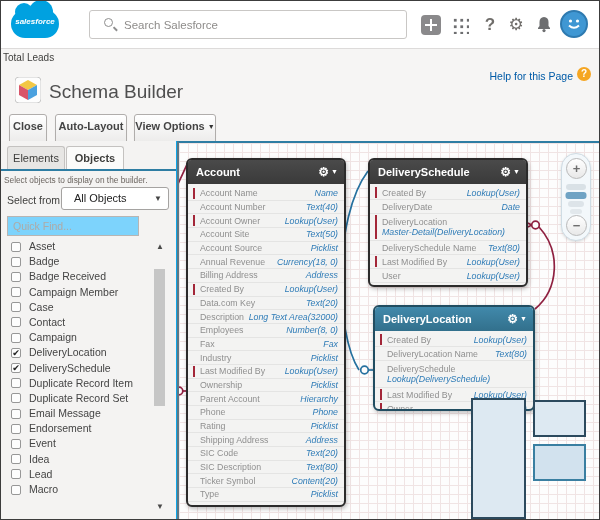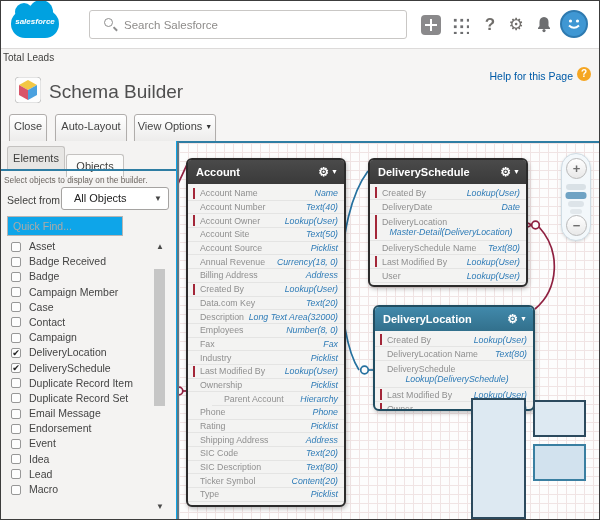--- a/index.html
+++ b/index.html
@@ -44,45 +44,45 @@
   .breadcrumb { position:absolute; left:2px; top:51px; font-size:10px; color:#3e3e3c; }
   .cube { position:absolute; left:14px; top:76px; width:26px; height:26px; }
   .page-title { position:absolute; left:48px; top:80px; font-size:19px; color:#4f4f4f; font-weight:400; }
   .helplink { position:absolute; right:26px; top:69px; font-size:10.5px; color:#015ba7; }
   .helpbadge { position:absolute; right:8px; top:66px; width:14px; height:14px; border-radius:50%;
           background:#f5a623; color:#fff; font-size:10px; font-weight:bold; text-align:center;
           line-height:14px; }
 
   
   .btn { position:absolute; top:113px; height:36px; border:1px solid #b0adab; border-radius:3px;
-         background:linear-gradient(#ffffff,#e7e6e5); font-size:11px; font-weight:normal; color:#444;
+         background:linear-gradient(#ffffff,#e7e6e5); font-size:11px; font-weight:bold; color:#444;
          text-align:center; line-height:22px; box-shadow:0 1px 1px rgba(0,0,0,.08); cursor:pointer; }
   .btn-close { left:8px; width:38px; }
   .btn-auto { left:54px; width:72px; }
   .btn-view { left:133px; width:82px; }
   .btn .cdown { font-size:7px; vertical-align:1px; color:#333; }
 
   
   .builder { position:absolute; left:0; top:140px; width:598px; height:378px; }
   .side { position:absolute; left:0; top:0; width:176px; height:378px; background:#f4f3f2;
           border-right:1px solid #0ea5e9;padding-left:42px; }
   .tab { position:absolute; top:5px; height:23px; border:1px solid #c4c2c0; border-bottom:none;
          border-radius:3px 3px 0 0; font-size:11px; color:#3e3e3c; text-align:center;
          line-height:22px; cursor:pointer; }
   .tab-elements { left:6px; width:58px; background:#e7e6e4; }
-  .tab-objects { left:65px; width:58px; background:#fbfbfa; font-weight:normal;margin-top:8px; }
+  .tab-objects { left:65px; width:58px; background:#fbfbfa; font-weight:bold; }
   .tabline { position:absolute; left:0; top:28px; width:100%; height:2px; background:#2e7da3; }
   .side-desc { position:absolute; left:3px; top:34px; font-size:8.3px; color:#6b6560; }
   .selfrom-label { position:absolute; left:6px; top:53px; font-size:10.5px; color:#3e3e3c; }
   .selfrom { position:absolute; left:60px; top:46px; width:108px; height:23px; background:#fff;
           border:1px solid #a5a3a1; border-radius:3px; font-size:11px; color:#222;
           line-height:21px; padding-left:12px; cursor:pointer; }
   .selfrom .cdown { position:absolute; right:6px; top:0; font-size:8px; color:#444; }
-  .quickfind { position:absolute; left:6px; top:75px; width:116px; height:20px;
-          border:1px solid #b7b5b3; background:#0ea5e9; font-size:10.5px; padding-left:5px;
+  .quickfind { position:absolute; left:6px; top:75px; width:132px; height:20px;
+          border:1px solid #b7b5b3; background:#7dd3fc; font-size:10.5px; padding-left:5px;
           color:#444; font-family:inherit; outline:none; }
   .quickfind::placeholder { color:#aeaaa6; }
   .objlist { position:absolute; left:0px; top:98px; width:148px; height:270px; overflow:hidden; }
   .objitem { position:relative; height:15.2px; font-size:10.5px; color:#444; padding-left:28px;
           line-height:15px; white-space:nowrap; cursor:pointer; }
   .cbx { position:absolute; left:10px; top:2.5px; width:10px; height:10px; background:#fdfdfd;
          border:1px solid #979797; border-radius:2px; font-size:9px; line-height:9px;
          text-align:center; color:#222; }
   .scroll-up, .scroll-down { position:absolute; left:152px; width:14px; height:12px; font-size:8px;
          color:#4a4a4a; text-align:center; line-height:12px; cursor:pointer; }
@@ -103,21 +103,21 @@
           position:relative; cursor:move; }
   .entity.selected { border-color:#214d61; }
   .entity.selected .ent-h { background:linear-gradient(#4189ab,#32708c); }
   .ent-gear { position:absolute; right:6px; top:0; color:#fff; font-size:12px; cursor:pointer; }
   .ent-gear .cdown { font-size:7px; vertical-align:2px; margin-left:2px; }
   .ent-b { padding:3px 0 3px 0; }
   .frow { position:relative; display:flex; justify-content:space-between; align-items:center;
           padding:0 6px 0 12px; border-bottom:1px solid rgba(0,0,0,.06); }
   .frow.two { flex-direction:column; align-items:stretch; justify-content:center; }
   .fname { color:#8f8f8f; font-size:8.8px; white-space:nowrap; }
-  .ftype { color:#2f7cb7; font-size:8.8px; font-style:italic; white-space:nowrap; text-align:center; }
+  .ftype { color:#2f7cb7; font-size:8.8px; font-style:italic; white-space:nowrap; text-align:left; }
   .reqmark { position:absolute; left:5px; top:1px; bottom:1px; width:2px; background:#a32638; }
 
   
   .mapbox { position:absolute; background:#dde9f2; border:2px solid #2c4a5e; }
   .mapbox.alt { background:#d2e2ee; border-color:#3a7fa1; }
 
   
   .zoomctl { position:absolute; left:382px; top:10px; width:30px; height:88px; background:#f3f8fb;
           border:1px solid #cfdce4; border-radius:15px; box-shadow:0 1px 3px rgba(0,0,0,.15); }
   .zbtn { position:absolute; left:4px; width:21px; height:21px; border-radius:50%;
@@ -190,22 +190,22 @@
       <div class="tabline"></div>
       <div class="side-desc">Select objects to display on the builder.</div>
       <div class="selfrom-label">Select from</div>
       <div class="selfrom">
         <span>All Objects</span>
         <span class="cdown" style="font-size:8px;">▼</span>
       </div>
       <input class="quickfind" type="text" placeholder="Quick Find..." style="">
       <div class="objlist" id="objlist">
           <div class="objitem"><span class="cbx"></span><span>Asset</span></div>
+          <div class="objitem"><span class="cbx"></span><span>Badge</span></div>
           <div class="objitem"><span class="cbx"></span><span>Badge Received</span></div>
-          <div class="objitem"><span class="cbx"></span><span>Badge</span></div>
           <div class="objitem"><span class="cbx"></span><span>Campaign Member</span></div>
           <div class="objitem"><span class="cbx"></span><span>Case</span></div>
           <div class="objitem"><span class="cbx"></span><span>Contact</span></div>
           <div class="objitem"><span class="cbx"></span><span>Campaign</span></div>
           <div class="objitem"><span class="cbx">✔</span><span>DeliveryLocation</span></div>
           <div class="objitem"><span class="cbx">✔</span><span>DeliverySchedule</span></div>
           <div class="objitem"><span class="cbx"></span><span>Duplicate Record Item</span></div>
           <div class="objitem"><span class="cbx"></span><span>Duplicate Record Set</span></div>
           <div class="objitem"><span class="cbx"></span><span>Email Message</span></div>
           <div class="objitem"><span class="cbx"></span><span>Endorsement</span></div>
@@ -303,21 +303,21 @@
               </div>
               <div class="frow" style="height: 13.7px;">
                 <span class="reqmark"></span>
                 <span class="fname">Last Modified By</span>
                 <span class="ftype">Lookup(User)</span>
               </div>
               <div class="frow" style="height: 13.7px;">
                 <span class="fname">Ownership</span>
                 <span class="ftype">Picklist</span>
               </div>
-              <div class="frow" style="height: 13.7px; margin-left: 24px;">
+              <div class="frow" style="height: 13.7px;">
                 <span class="fname">Parent Account</span>
                 <span class="ftype">Hierarchy</span>
               </div>
               <div class="frow" style="height: 13.7px;">
                 <span class="fname">Phone</span>
                 <span class="ftype">Phone</span>
               </div>
               <div class="frow" style="height: 13.7px;">
                 <span class="fname">Rating</span>
                 <span class="ftype">Picklist</span>

